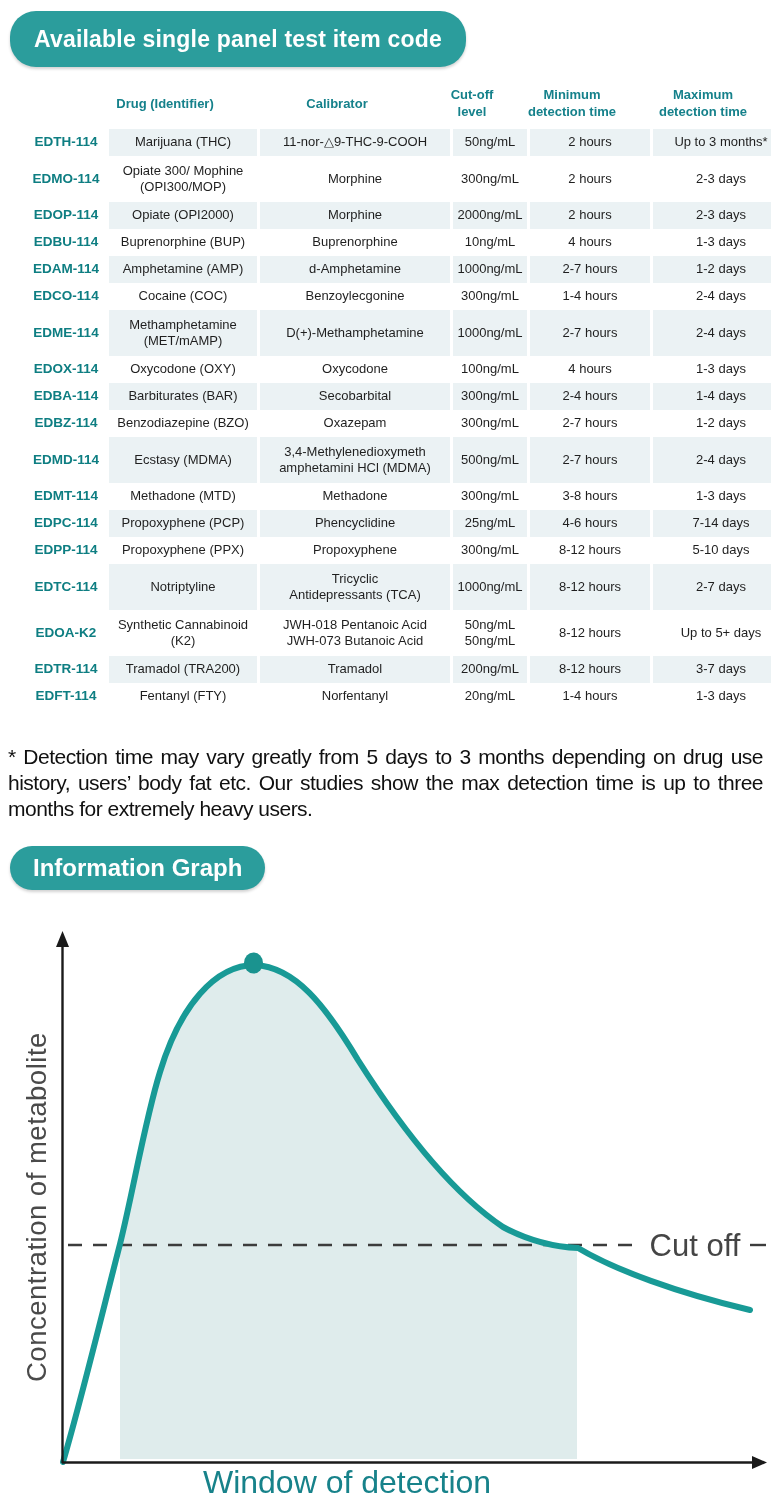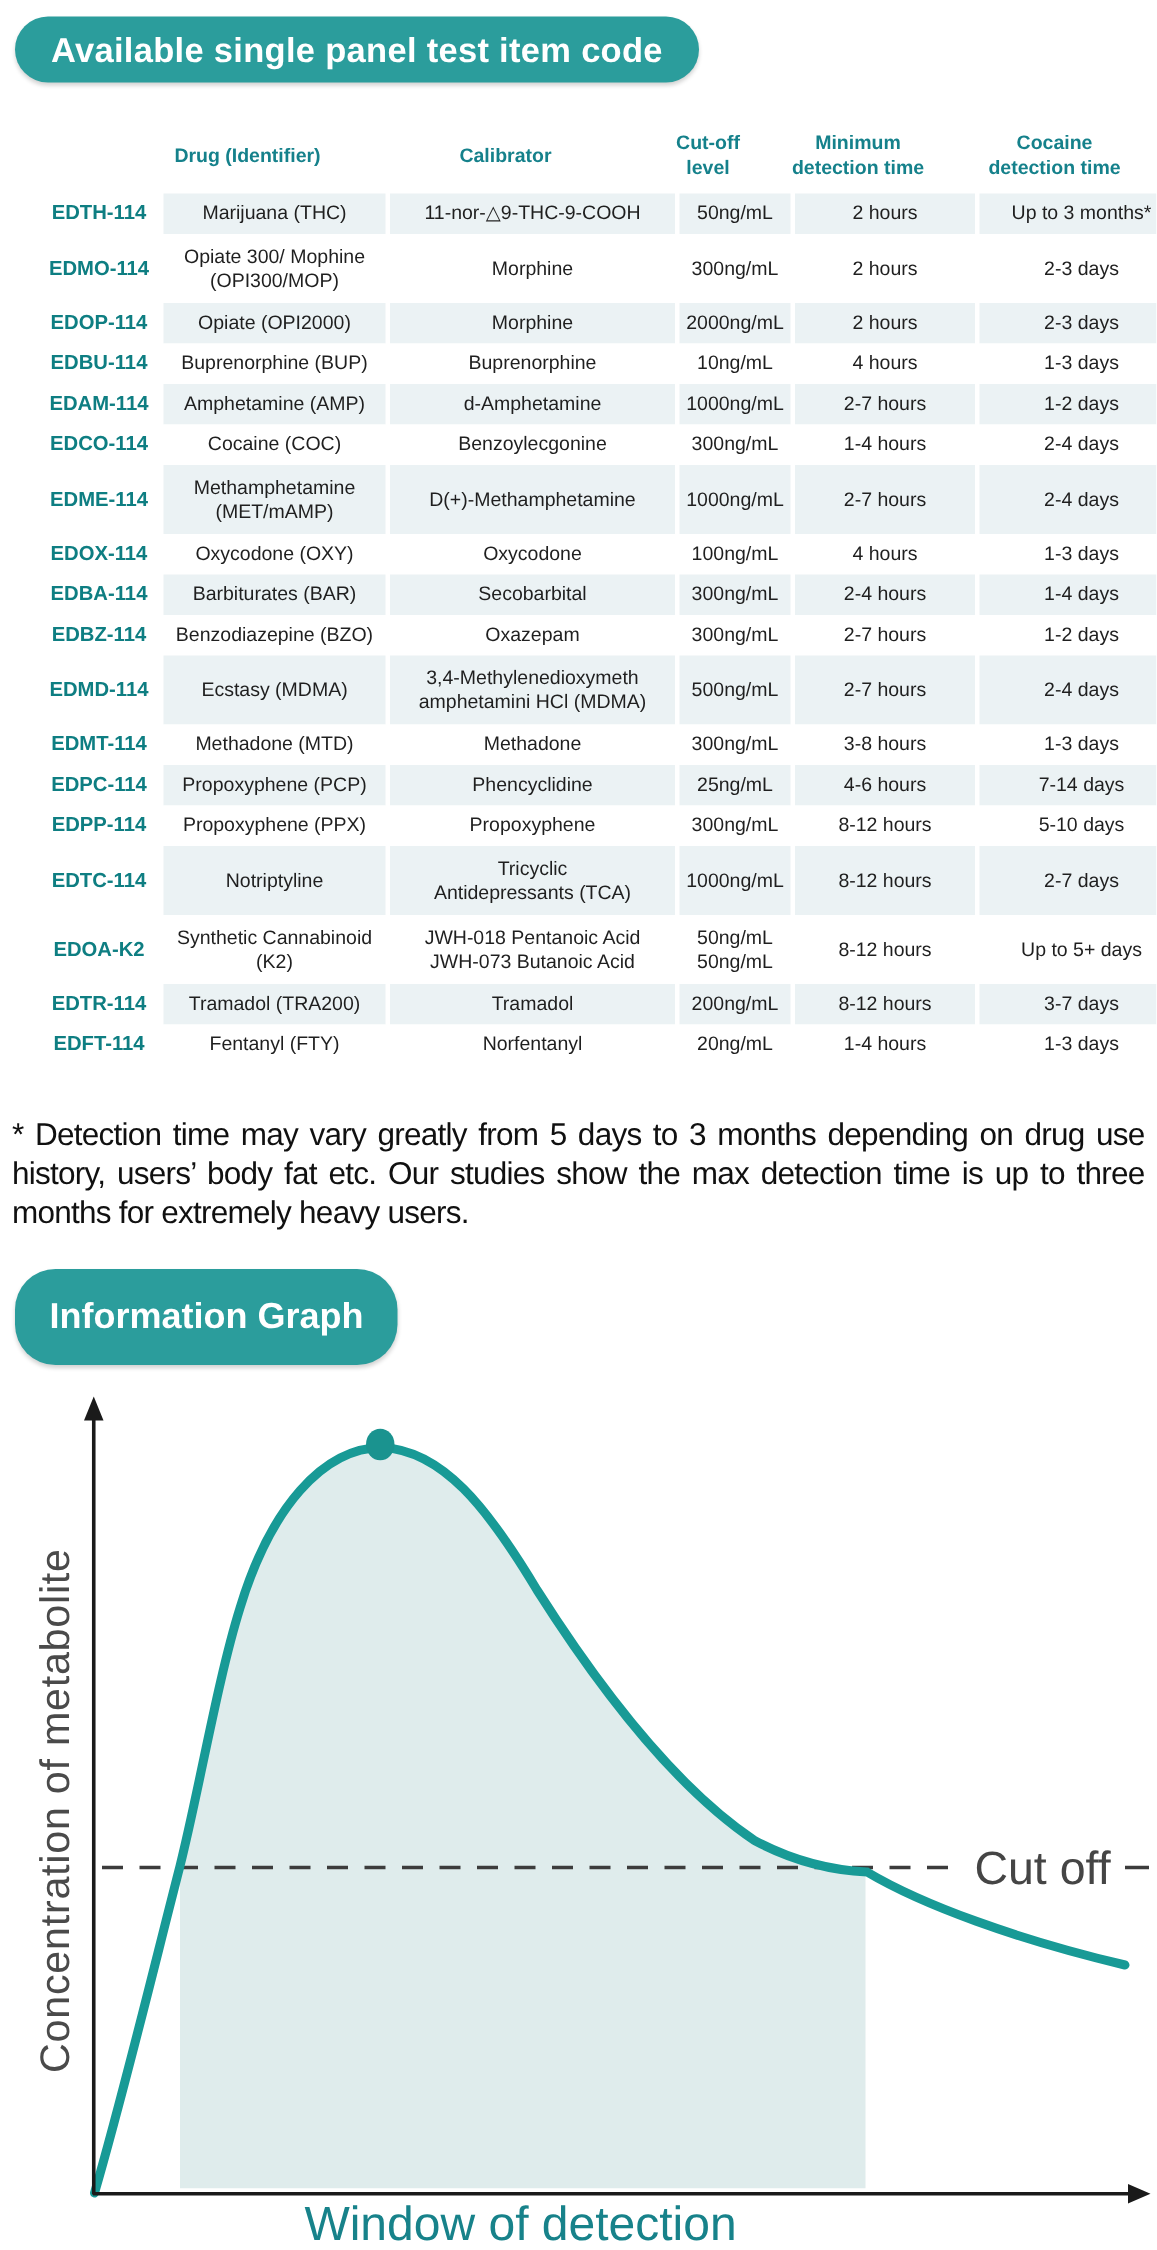--- a/index.html
+++ b/index.html
@@ -2,22 +2,22 @@
 <html><head>
 <meta charset="utf-8">
 <style>
   html,body{margin:0;padding:0;background:#fff;}
   body{width:771px;height:1500px;font-family:"Liberation Sans",sans-serif;}
   .canvas{position:relative;width:771px;height:1500px;background:#fff;overflow:hidden;}
 
   .badge{position:absolute;background:#2b9d9c;color:#fff;font-weight:bold;
          display:flex;align-items:center;justify-content:center;
          box-shadow:0 2px 3px rgba(0,0,0,0.18);}
-  .badge1{left:10px;top:11px;height:44px;border-radius:26px;padding:0 24px;font-size:23px;letter-spacing:0.2px;}
-  .badge2{left:10px;top:846px;height:64px;border-radius:27px;padding:0 23px;font-size:24px;}
+  .badge1{left:10px;top:11px;height:56px;border-radius:26px;padding:0 24px;font-size:23px;letter-spacing:0.2px;}
+  .badge2{left:10px;top:846px;height:44px;border-radius:27px;padding:0 23px;font-size:24px;}
 
   .thead,.trow{display:grid;grid-template-columns:80px 148px 190px 74px 120px 136px;column-gap:3px;width:755px;}
   .thead{position:absolute;left:8px;top:84px;}
   .th{display:flex;align-items:center;justify-content:center;text-align:center;
       color:#15818b;font-weight:bold;font-size:13px;line-height:1.3;white-space:pre-line;min-height:40px;}
   .tbody{position:absolute;left:8px;top:129px;margin-left:18px;}
   .cell{display:flex;align-items:center;justify-content:center;text-align:center;
         font-size:13px;line-height:1.25;color:#1f1f1f;white-space:pre-line;
         min-height:27px;padding:1px 2px;box-sizing:border-box;background:#fff;}
   .cell.code{color:#0e7e82;font-weight:bold;font-size:13.5px;background:transparent;}
@@ -42,21 +42,21 @@
     <span>Available single panel test item code</span>
   </div>
 
   <div class="thead">
     <div class="th"></div>
     <div class="th">Drug (Identifier)</div>
     <div class="th">Calibrator</div>
     <div class="th">Cut-off level</div>
     <div class="th">Minimum
 detection time</div>
-    <div class="th">Cocaine
+    <div class="th">Maximum
 detection time</div>
   </div>
 
   <div class="tbody" id="tbody">
       <div class="trow alt">
       <div class="cell code">EDTH-114</div>
       <div class="cell">Marijuana (THC)</div>
       <div class="cell">11-nor-△9-THC-9-COOH</div>
       <div class="cell">50ng/mL</div>
       <div class="cell">2 hours</div>

